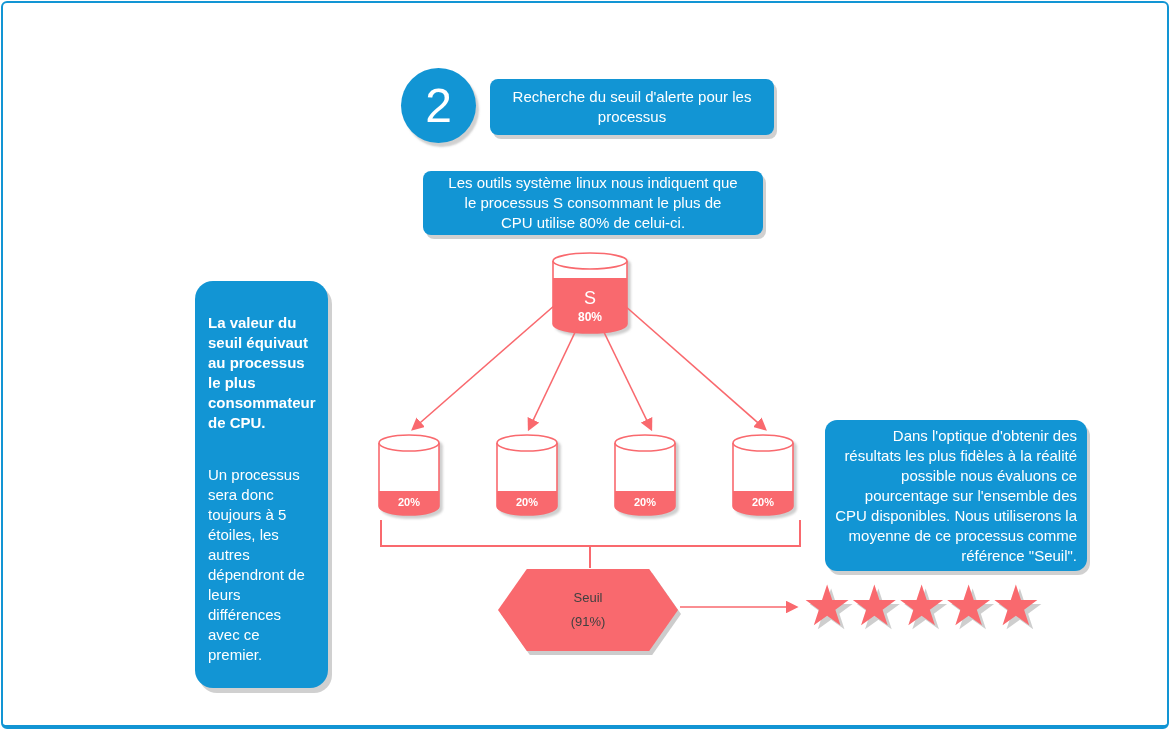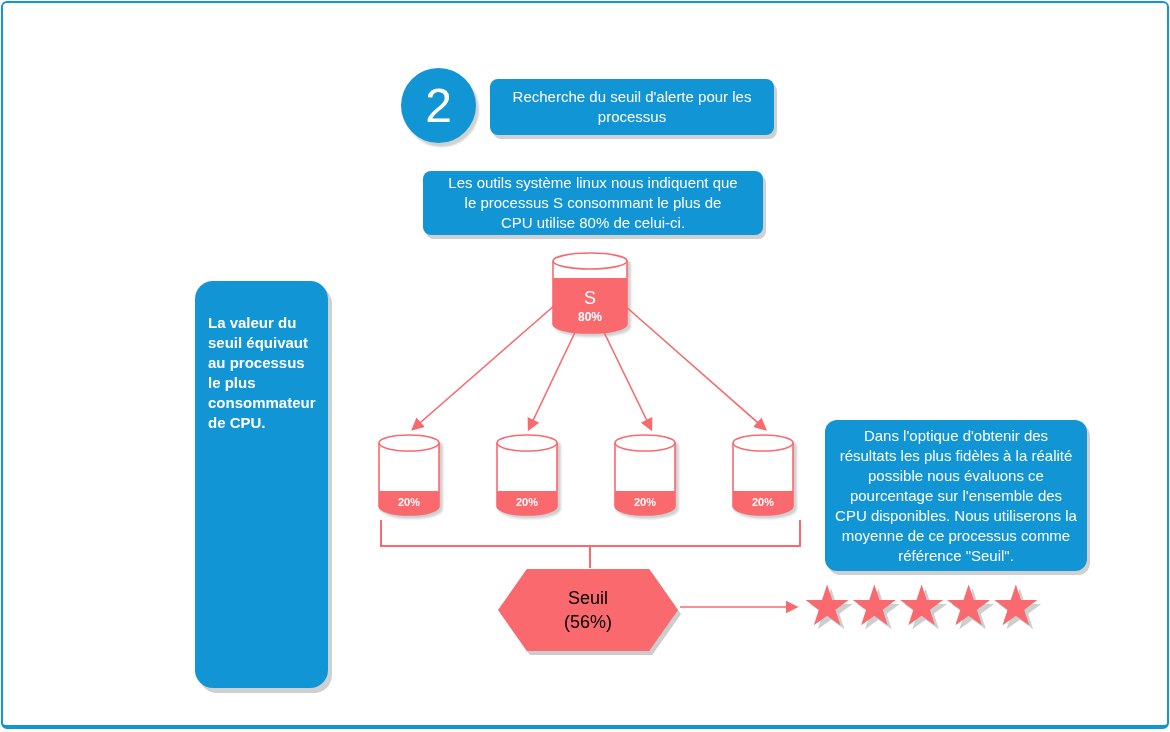--- a/index.html
+++ b/index.html
@@ -49,36 +49,37 @@
     text-align: left;
     margin-top: 20px;
   }
   .left-note .p1 { font-weight: bold; }
   .left-note .p2 { margin-top: 32px; }
 
   .right-note {
     left: 822px; top: 417px; width: 262px; height: 151px;
     border-radius: 12px;
     padding: 4px 10px;
+    text-align: right;
   }
 
   
   .cyl { filter: drop-shadow(3px 3px 1px rgba(160,160,160,0.5)); }
   .cyl svg { display: block; }
   .cyl text { font-family: "Liberation Sans", sans-serif; fill: #ffffff; }
 
   
   .hex-wrap { left: 495px; top: 566px; width: 180px; height: 82px;
               filter: drop-shadow(3px 4px 0 rgba(170,170,170,0.6)); z-index: 2; }
   .hexagon {
     width: 100%; height: 100%;
     background: #f9696e;
     clip-path: polygon(16% 0%, 84% 0%, 100% 50%, 84% 100%, 16% 100%, 0% 50%);
     display: flex; flex-direction: column; align-items: center; justify-content: center;
-    color: #000000; font-size: 18px; line-height: 24px; text-align: center;
+    color: #404040; font-size: 13px; line-height: 24px; text-align: center;
   }
 
   
   .stars {
     left: 799px; top: 568px; width: 270px; height: 70px;
     color: #f9696e; font-size: 56px; line-height: 70px;
     letter-spacing: -3px; white-space: nowrap;
     text-shadow: 4px 4px 0 rgba(165,165,165,0.55);
   }
 
@@ -117,20 +118,21 @@
   <div class="abs blue-box title-box">
     <span>Recherche du seuil d'alerte pour les processus</span>
   </div>
 
   <div class="abs blue-box top-note">
     <span>Les outils système linux nous indiquent que le processus S consommant le plus de CPU utilise 80% de celui-ci.</span>
   </div>
 
   <div class="abs left-note">
     <div class="p1">La valeur du seuil équivaut au processus le plus consommateur de CPU.</div>
+    <div class="p2">Un processus sera donc toujours à 5 étoiles, les autres dépendront de leurs différences avec ce premier.</div>
   </div>
 
   <div class="abs blue-box right-note">
     <span>Dans l'optique d'obtenir des résultats les plus fidèles à la réalité possible nous évaluons ce pourcentage sur l'ensemble des CPU disponibles. Nous utiliserons la moyenne de ce processus comme référence "Seuil".</span>
   </div>
 
   <div class="abs cyl" style="left:549px; top:249px;">
     <svg width="76" height="84" viewBox="0 0 76 84">
       <path d="M1,9 V72 A37,9 0 0 0 75,72 V9" fill="#ffffff" stroke="#f9696e" stroke-width="1.6"></path>
       <path d="M1,26 L75,26 L75,72 A37,9 0 0 1 1,72 Z" fill="#f9696e"></path>
@@ -169,21 +171,21 @@
       <path d="M1,9 V72 A30,9 0 0 0 61,72 V9" fill="#ffffff" stroke="#f9696e" stroke-width="1.6"></path>
       <path d="M1,57 L61,57 L61,72 A30,9 0 0 1 1,72 Z" fill="#f9696e"></path>
       <ellipse cx="31" cy="9" rx="30" ry="8" fill="#ffffff" stroke="#f9696e" stroke-width="1.6"></ellipse>
       <text x="31" y="72" text-anchor="middle" font-size="11" font-weight="bold">20%</text>
     </svg>
   </div>
 
   <div class="abs hex-wrap">
     <div class="hexagon">
       <span>Seuil</span>
-      <span>(56%)</span>
+      <span>(91%)</span>
     </div>
   </div>
 
   <div class="abs stars">
     <span>★★★★★</span>
   </div>
 
 </div>
 
 </body></html>

